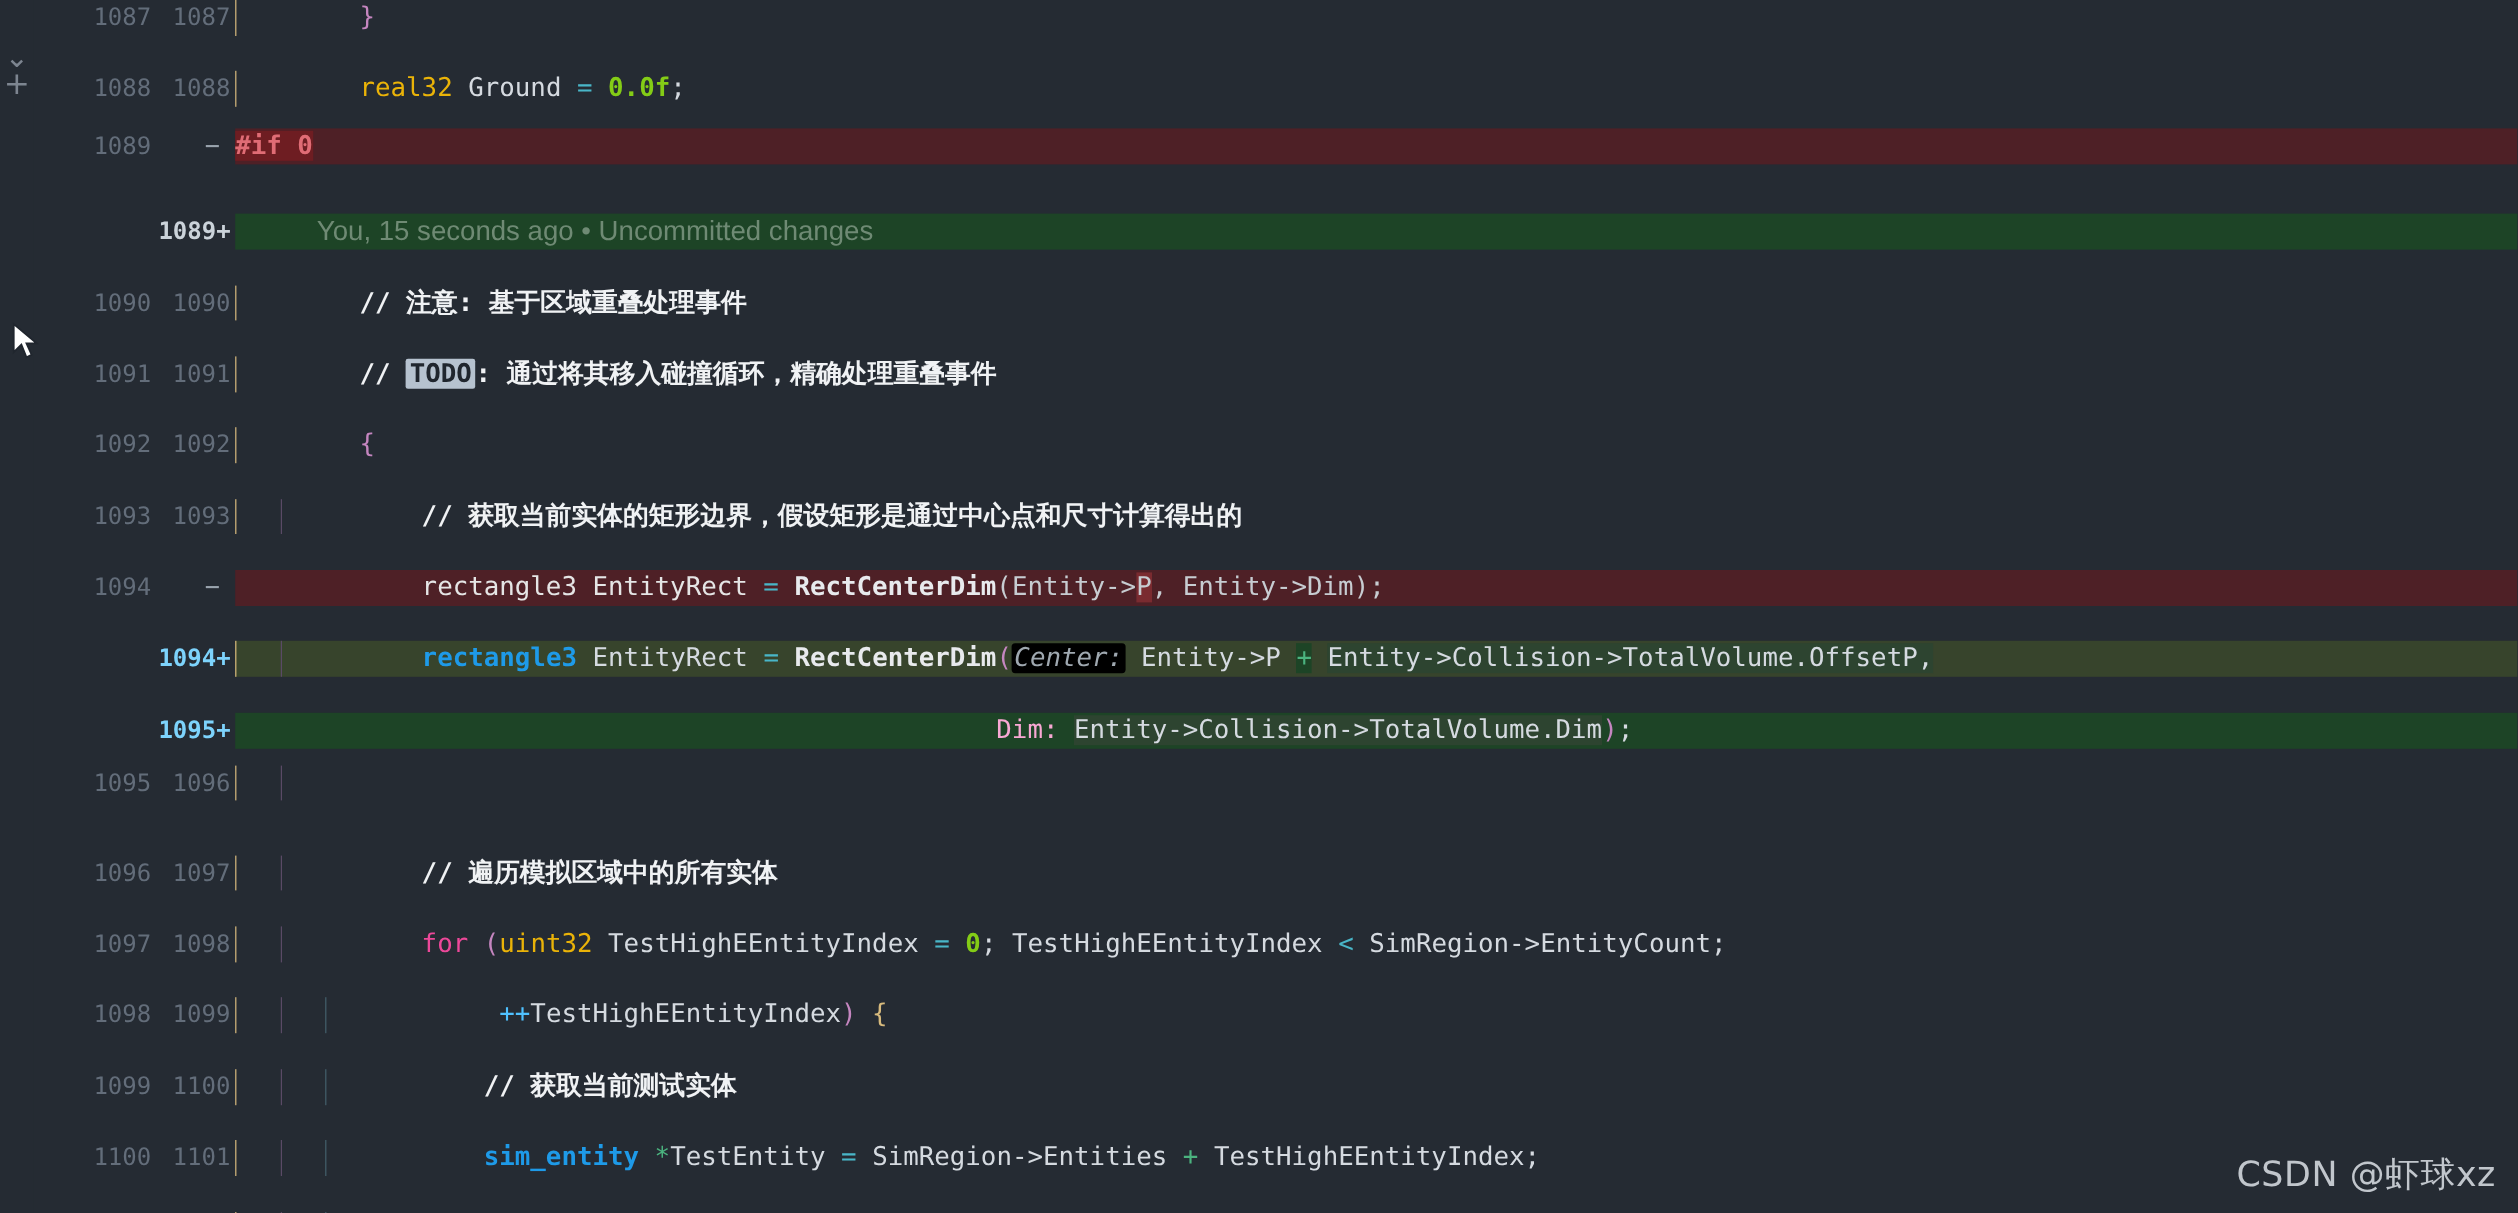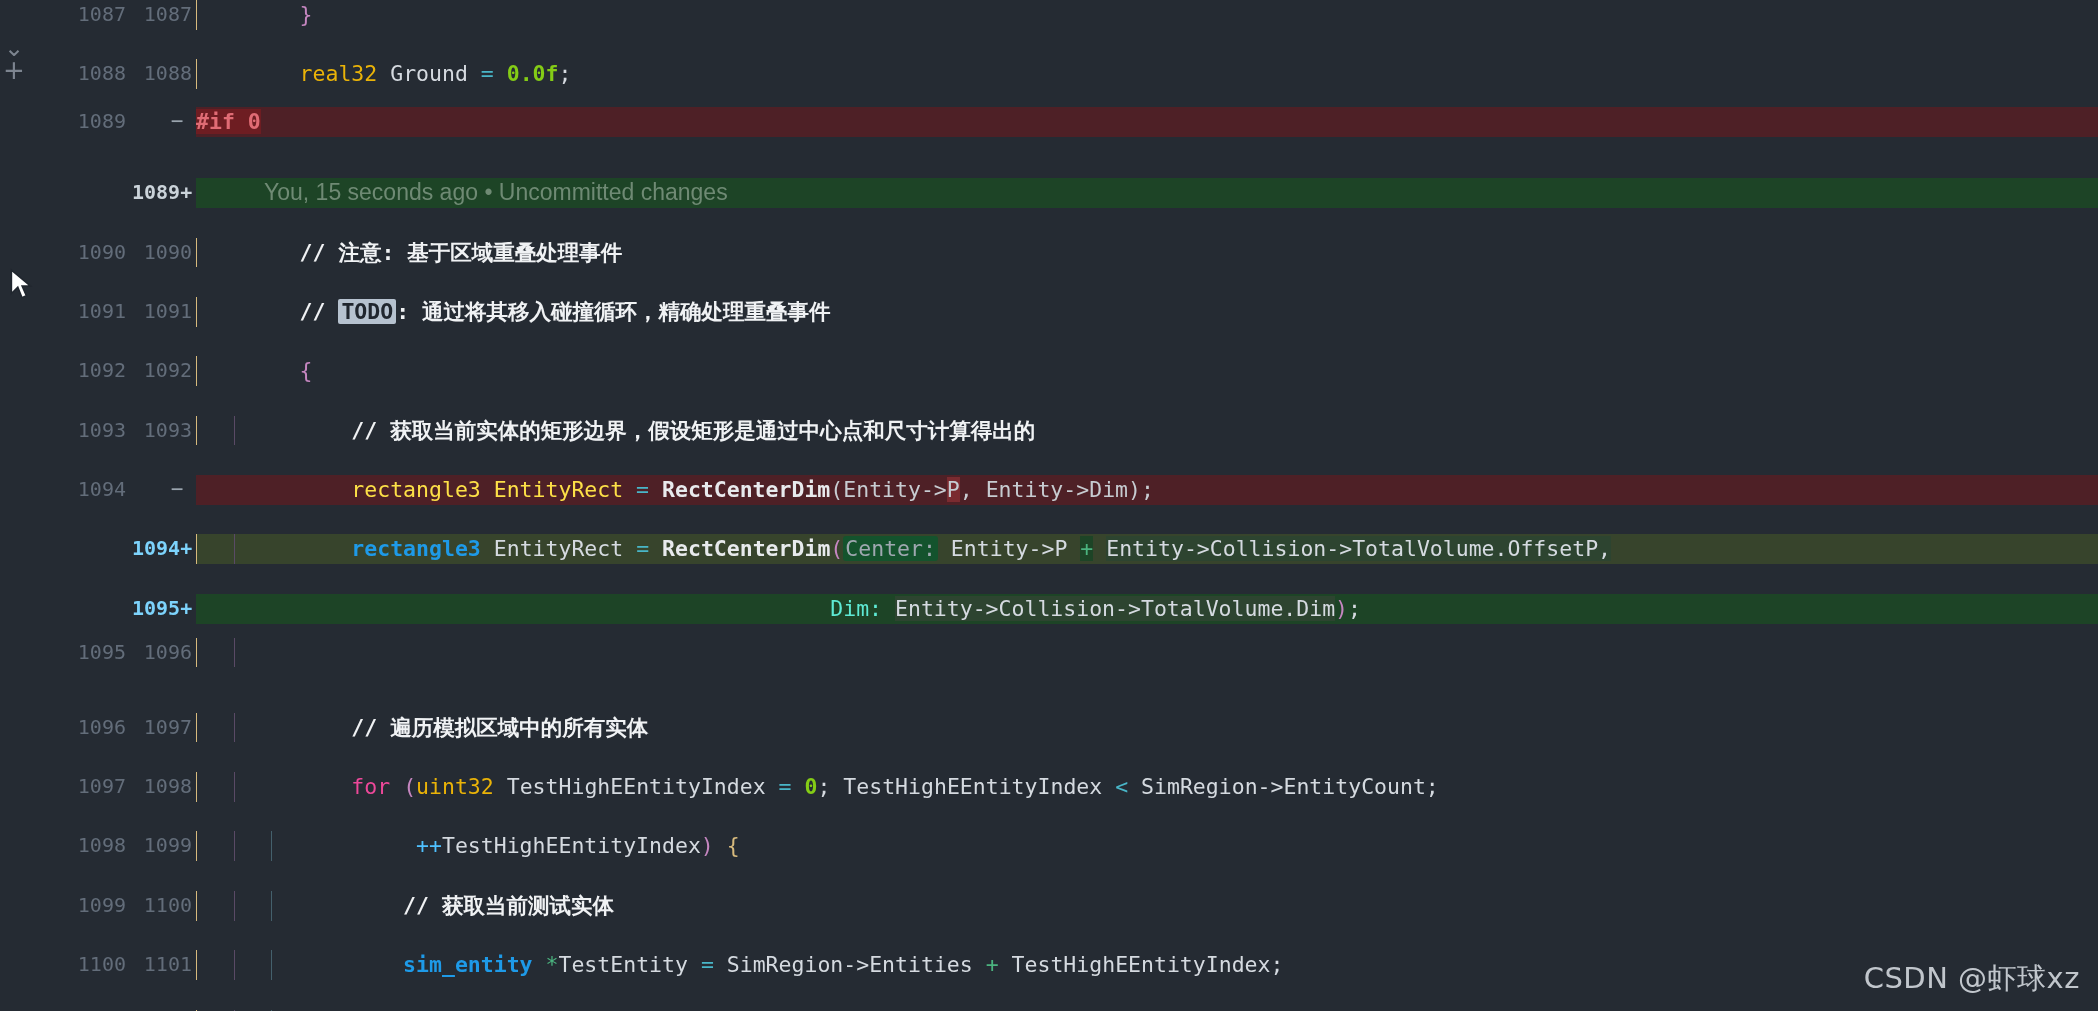--- a/index.html
+++ b/index.html
@@ -66,23 +66,23 @@
   .fn{color:#e8eaed;font-weight:bold;}
   .var{color:#d5dae0;}
   .num{color:#84cc16;font-weight:bold;}
   .op{color:#49b6c8;}
   .plusop{color:#4bb37f;}
   .cmt{color:#f0f2f4;font-weight:bold;}
   .pp{color:#e06c75;font-weight:bold;}     
   .pn{color:#c586c0;}                      
   .py{color:#d7ba7d;}                      
   .hint{
-    color:#9fa8b0;background:#14532d;border-radius:3px;padding:0 2px;
-  }
-  .hint-t{color:#5eead4;}
+    color:#9fa8b0;background:#000000;border-radius:3px;padding:0 2px;font-style:italic;
+  }
+  .hint-t{color:#f9a8d4;}
   .todo{
     background:#b6c2cf;color:#20262e;font-weight:bold;border-radius:2px;padding:0 3px;
   }
   .blame-text{
     color:#6f8a74;font-style:normal;font-size:23px;
     font-family:Liberation Sans, sans-serif;
   }
 
   
   .cursor{position:absolute;width:26px;height:34px;pointer-events:none;}
@@ -168,21 +168,21 @@
       <span class="ln-new">1093</span>
       <span class="guides"><i class="g" style="left:0px;background:#d7ba7d;"></i><i class="g" style="left:38px;background:#5a4a66;"></i></span>
       <div class="code"><span class="cmt">            // 获取当前实体的矩形边界，假设矩形是通过中心点和尺寸计算得出的</span></div>
     </div>
 
     <div class="row removed" style="top:237.6px;">
       <div class="band" style="background:#4e2026;"></div>
       <span class="ln-old">1094</span>
       <span class="ln-new"></span>
       <span class="sign">−</span>
-      <div class="code"><span class="var" style="color:#fde047;margin-top:40px;">            rectangle3 EntityRect </span><span class="op">=</span> <span class="fn">RectCenterDim</span><span class="var" style="color:#c7ccd1;">(Entity-&gt;<span style="background:#7a2b30;">P</span>, Entity-&gt;Dim);</span></div>
+      <div class="code"><span class="var" style="color:#e5e5e5;margin-top:40px;">            rectangle3 EntityRect </span><span class="op">=</span> <span class="fn">RectCenterDim</span><span class="var" style="color:#c7ccd1;">(Entity-&gt;<span style="background:#7a2b30;">P</span>, Entity-&gt;Dim);</span></div>
     </div>
 
     <div class="row added" style="top:267.3px;">
       <div class="band" style="background:#37442c;"></div>
       <span class="ln-old"></span>
       <span class="ln-new">1094+</span>
       <span class="guides"><i class="g" style="left:0px;background:#d7ba7d;"></i><i class="g" style="left:38px;background:#5a4a66;"></i></span>
       <div class="code">            <span class="type-b">rectangle3</span> <span class="var">EntityRect</span> <span class="op">=</span> <span class="fn">RectCenterDim</span><span class="pn">(</span><span class="hint">Center:</span> <span class="var">Entity-&gt;P</span> <span class="plusop" style="background:#1d4426;">+</span> <span class="var" style="background:#2d4430;">Entity-&gt;Collision-&gt;TotalVolume.OffsetP,</span></div>
     </div>
 

